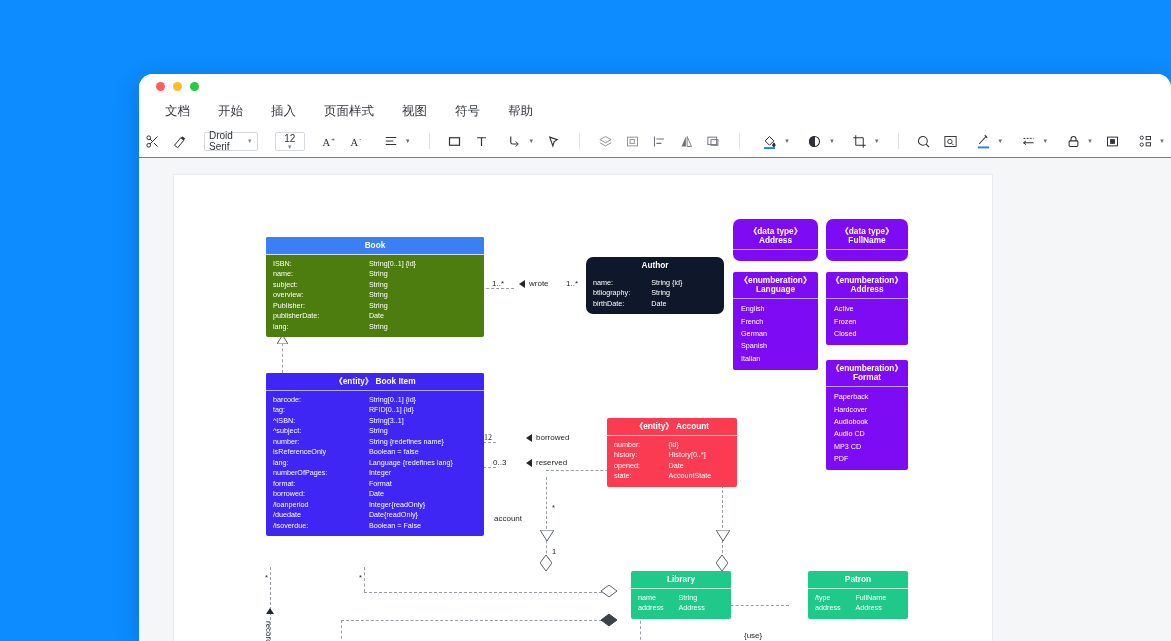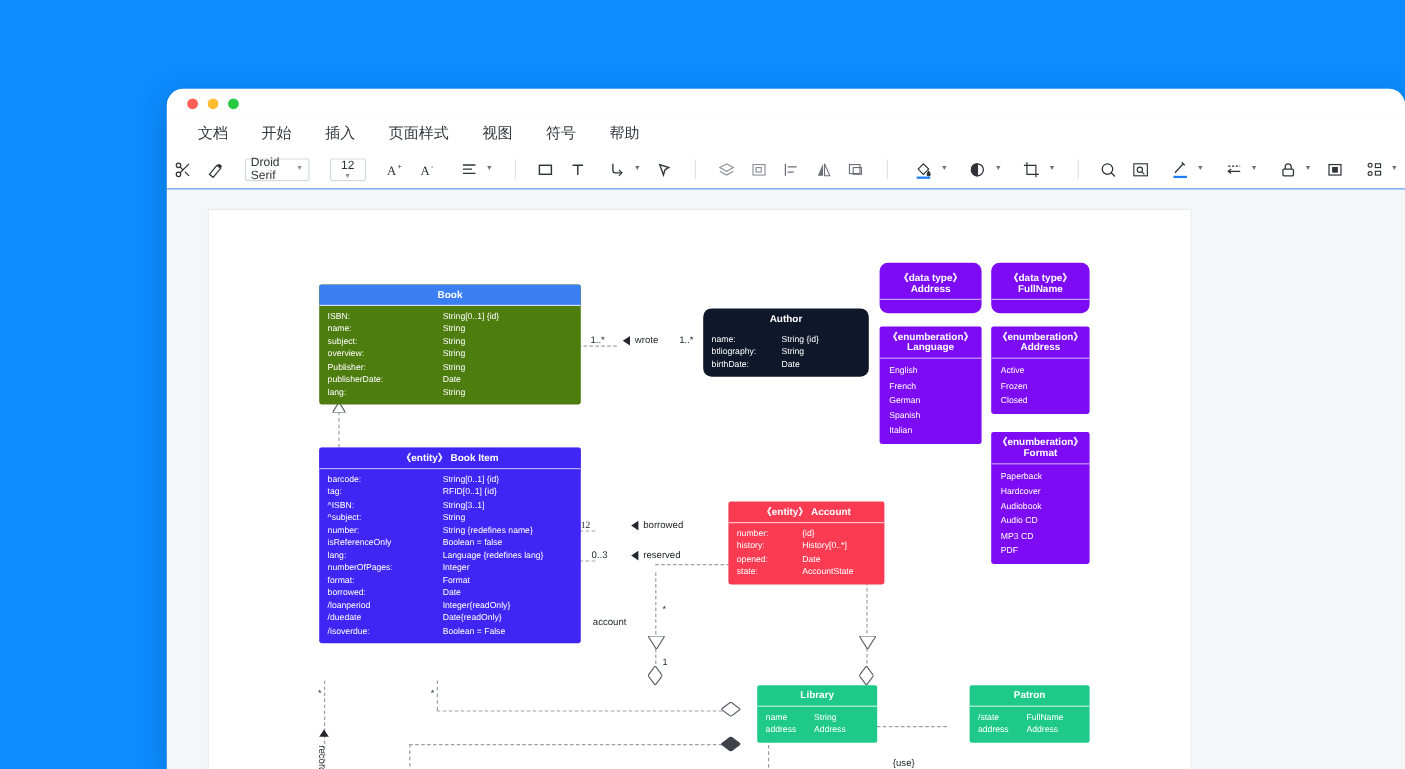--- a/index.html
+++ b/index.html
@@ -622,21 +622,21 @@
             <span class="attr-name">address</span>
             <span class="attr-type">Address</span>
           </div>
         </div>
       </div>
 
       <div class="node c-green" style="left:634px; top:396px; width:100px;">
         <div class="node-header">Patron</div>
         <div class="node-body">
           <div class="attr-row">
-            <span class="attr-name">/state</span>
+            <span class="attr-name">/type</span>
             <span class="attr-type">FullName</span>
           </div>
           <div class="attr-row">
             <span class="attr-name">address</span>
             <span class="attr-type">Address</span>
           </div>
         </div>
       </div>
 
       <div class="node c-purple rounded" style="left:559px; top:44px; width:85px; height:42px;">

